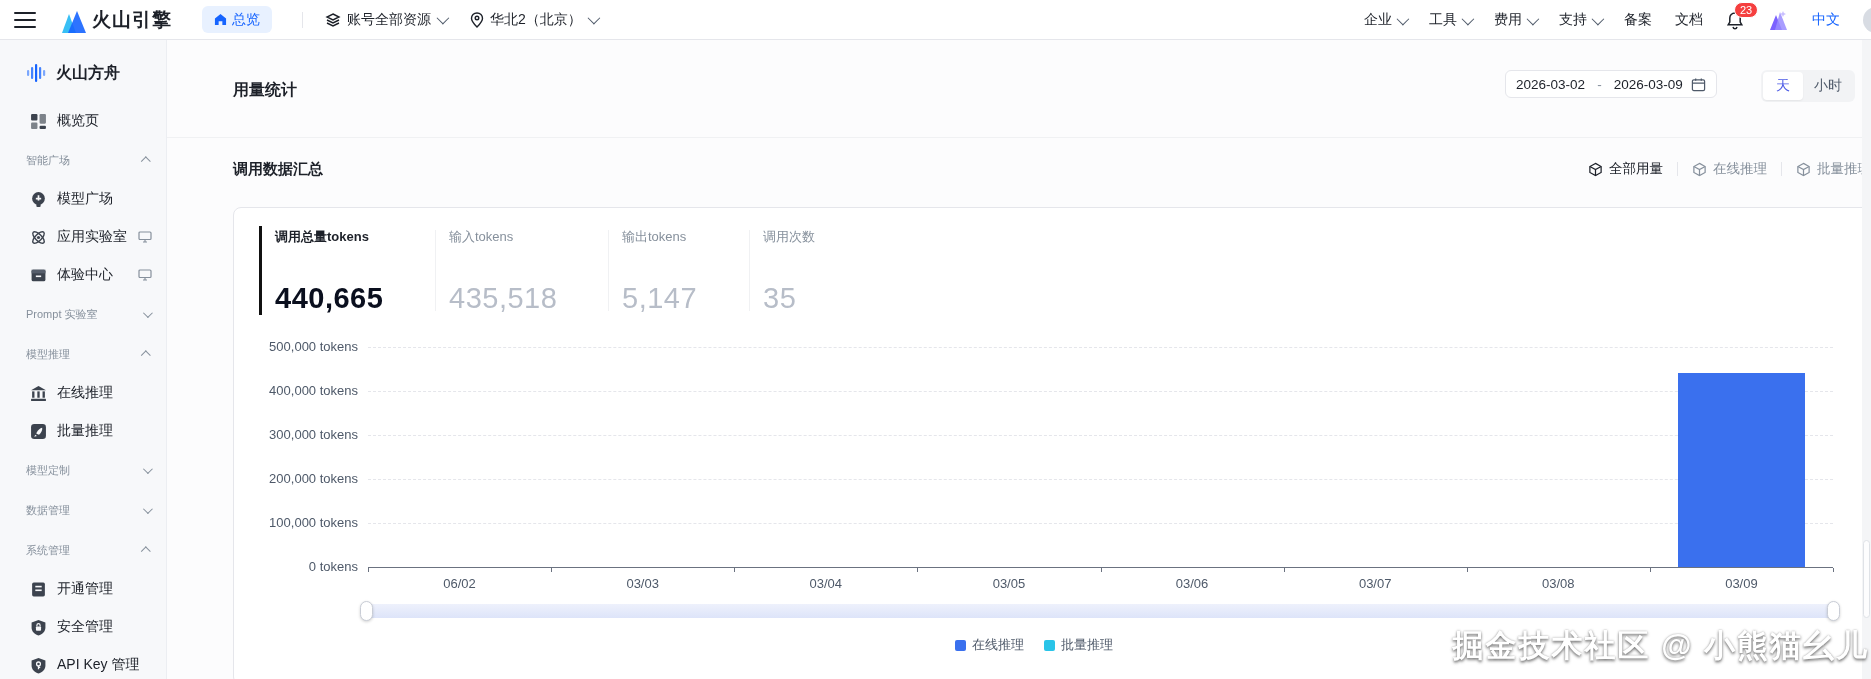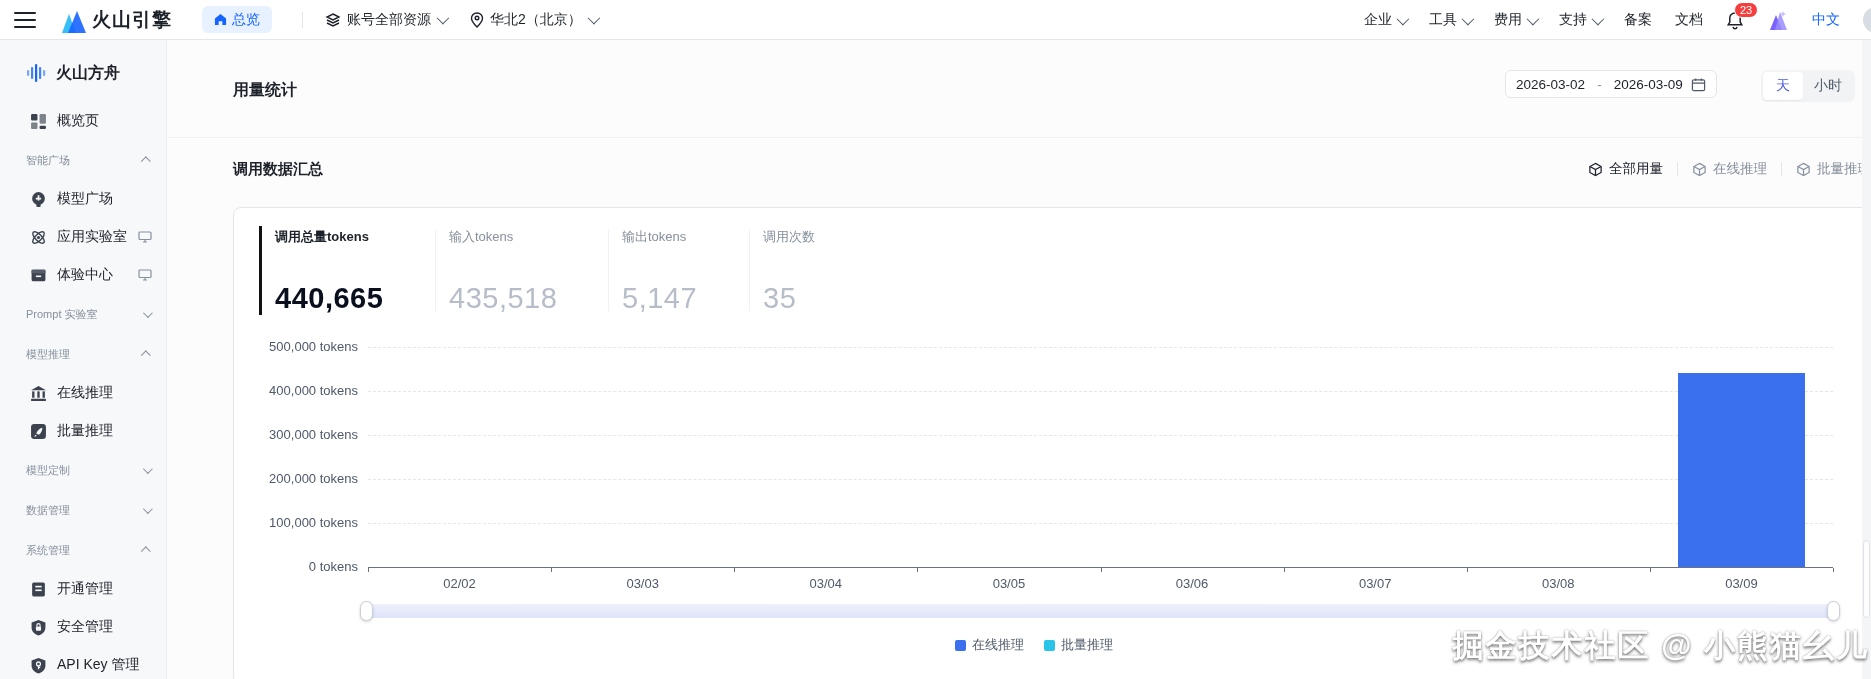--- a/index.html
+++ b/index.html
@@ -427,21 +427,21 @@
         <div class="gridline" style="top: 44px;"></div>
         <div class="ytick" style="top: 36px;">400,000 tokens</div>
         <div class="gridline" style="top: 88px;"></div>
         <div class="ytick" style="top: 80px;">300,000 tokens</div>
         <div class="gridline" style="top: 132px;"></div>
         <div class="ytick" style="top: 124px;">200,000 tokens</div>
         <div class="gridline" style="top: 176px;"></div>
         <div class="ytick" style="top: 168px;">100,000 tokens</div>
         <div class="ytick" style="top: 212px;">0 tokens</div>
         <div class="axis-line"></div>
-        <div class="xtick" style="left: 0px; width: 183.125px;">02/02</div>
+        <div class="xtick" style="left: 0px; width: 183.125px;">06/02</div>
         <div class="xtick" style="left: 183.125px; width: 183.125px;">03/03</div>
         <div class="xtick" style="left: 366.25px; width: 183.125px;">03/04</div>
         <div class="xtick" style="left: 549.375px; width: 183.125px;">03/05</div>
         <div class="xtick" style="left: 732.5px; width: 183.125px;">03/06</div>
         <div class="xtick" style="left: 915.625px; width: 183.125px;">03/07</div>
         <div class="xtick" style="left: 1098.75px; width: 183.125px;">03/08</div>
         <div class="xtick" style="left: 1281.88px; width: 183.125px;">03/09</div>
         <div class="tickmark" style="left: 0px;"></div>
         <div class="tickmark" style="left: 183.125px;"></div>
         <div class="tickmark" style="left: 366.25px;"></div>

